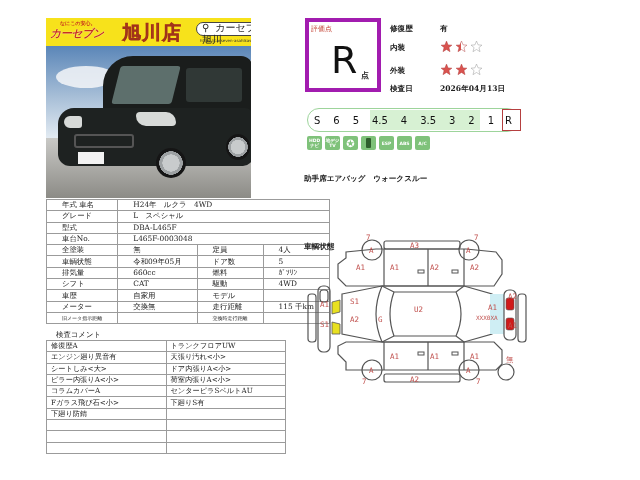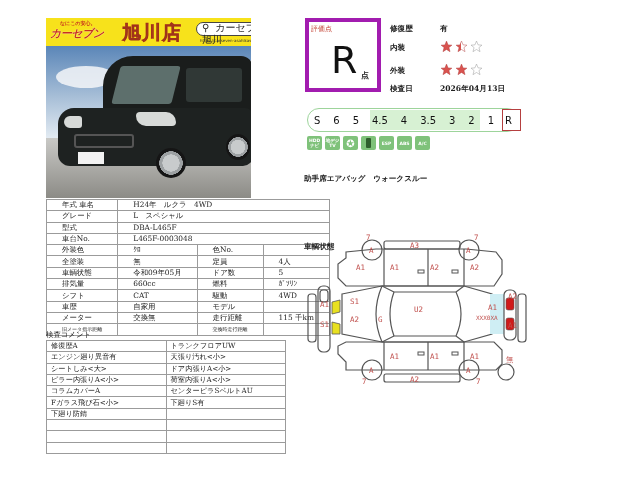--- a/index.html
+++ b/index.html
@@ -28,21 +28,21 @@
   .car-grille { position: absolute; left: 16px; top: 78px; width: 60px; height: 14px; border: 2px solid #555; border-radius: 3px; }
   .car-plate { position: absolute; left: 20px; top: 96px; width: 26px; height: 12px; background: #f2f2f2; }
   .wheel { position: absolute; width: 30px; height: 30px; border-radius: 50%; background: radial-gradient(circle,#c8cbcc 0 40%, #9da1a3 41% 55%, #151515 56%); }
 
   
   .spec { position: absolute; left: 46px; top: 199px; width: 240px; border-collapse: collapse; font-size: 7.4px; }
   .spec td { border: 1px solid #9b9b9b; height: 11.3px; padding: 0 15px; white-space: nowrap; line-height: 10px; }
   .spec td.k { width: 70px; background: #fff; }
   .spec td.k2 { width: 55px; }
   .spec td.small { font-size: 5px; }
-  .comment-title { position: absolute; left: 46px; top: 330px; font-size: 7.4px; }
+  .comment-title { position: absolute; left: 56px; top: 330px; font-size: 7.4px; }
   .comments { position: absolute; left: 46px; top: 340px; width: 240px; border-collapse: collapse; font-size: 7.2px; }
   .comments td { border: 1px solid #9b9b9b; height: 11.3px; padding: 0 4px; width: 50%; white-space: nowrap; line-height: 10px; }
 
   
   .score-box { position: absolute; left: 305px; top: 18px; width: 76px; height: 74px; border: 4px solid #a21caf; }
   .score-box .label { position: absolute; left: 2px; top: 2px; font-size: 7px; color: #c0392b; }
   .score-box .grade { position: absolute; left: 22px; top: 16px; font-size: 38px; font-family: "DejaVu Sans", sans-serif; color: #111; }
   .score-box .unit { position: absolute; left: 52px; top: 48px; font-size: 8px; font-family: "DejaVu Sans", sans-serif; font-weight: bold; }
   .info-lbl { position: absolute; left: 390px; font-size: 7.6px; font-weight: bold; }
   .info-val { position: absolute; left: 440px; font-size: 7.6px; font-weight: bold; }
@@ -111,26 +111,20 @@
       </tr>
   <tr>
         <td class="k">型式</td>
         <td colspan="3">DBA-L465F</td>
       </tr>
   <tr>
         <td class="k">車台No.</td>
         <td colspan="3">L465F-0003048</td>
       </tr>
   <tr>
-        <td class="k">外装色</td>
-        <td>ｸﾛ</td>
-        <td class="k2">色No.</td>
-        <td></td>
-      </tr>
-  <tr>
         <td class="k">全塗装</td>
         <td>無</td>
         <td class="k2">定員</td>
         <td>4人</td>
       </tr>
   <tr>
         <td class="k">車輌状態</td>
         <td>令和09年05月</td>
         <td class="k2">ドア数</td>
         <td>5</td>

